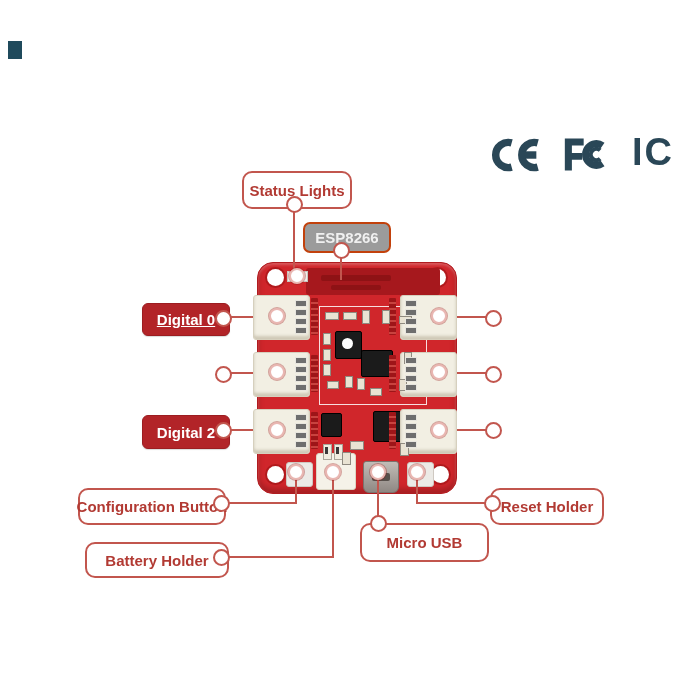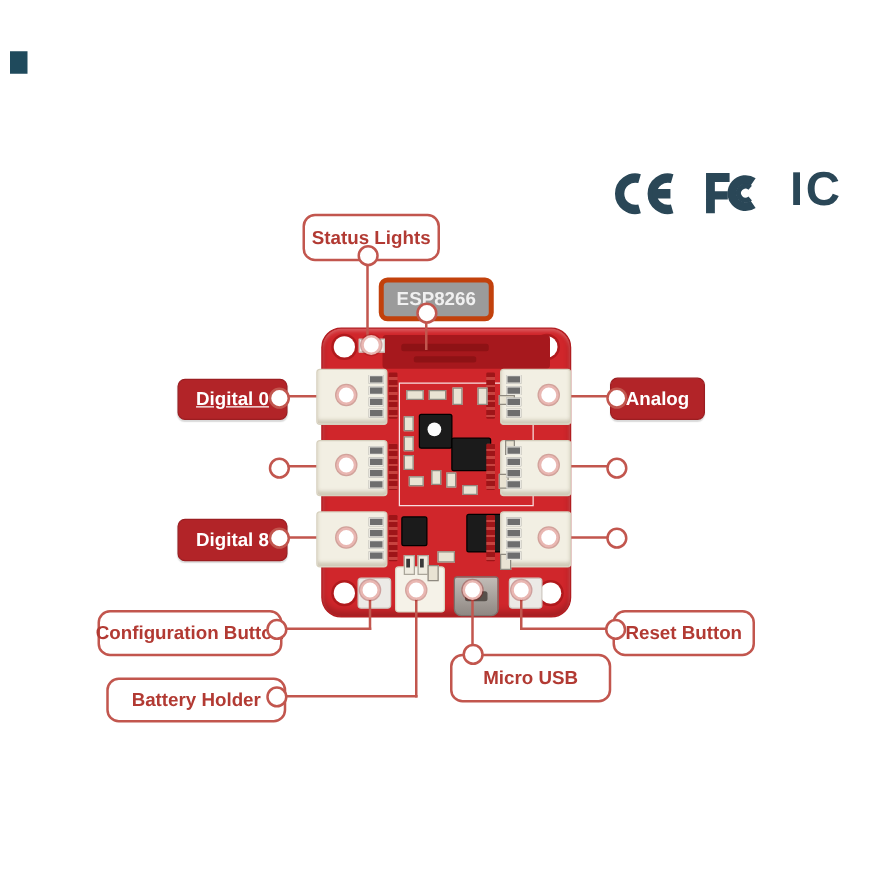--- a/index.html
+++ b/index.html
@@ -6,21 +6,21 @@
   .canvas{position:relative;width:700px;height:700px;background:#fff;overflow:hidden;
           font-family:"Liberation Sans",sans-serif;}
 
   
   .label{position:absolute;display:flex;align-items:center;justify-content:center;
          font-size:15px;font-weight:700;line-height:1;white-space:nowrap;z-index:6;}
   .label.outline{background:#fff;border:2px solid var(--callout-red);color:var(--callout-text-red);
                  border-radius:10px;text-align:center;}
   .label.solid{background:var(--solid-label-bg);border:1px solid #9c1d21;color:var(--solid-label-text);
                border-radius:6px;box-shadow:0 1px 1px rgba(0,0,0,.15);}
-  .label.gray{background:var(--esp-label-bg);border:4px solid #c2410c;color:var(--esp-label-text);
+  .label.gray{background:var(--esp-label-bg);border:2px solid #c2410c;color:var(--esp-label-text);
               border-radius:7px;}
 
   
   .cline{position:absolute;background:var(--callout-red);z-index:3;}
   .dot{position:absolute;width:13px;height:13px;border-radius:50%;background:#fff;
        border:2px solid var(--callout-red);z-index:7;}
   .marker{position:absolute;width:12px;height:12px;border-radius:50%;background:#fff;
           border:2px solid #e9b7b2;box-shadow:0 0 0 1px rgba(150,20,20,.35);z-index:5;}
 
   
@@ -110,28 +110,27 @@
 
     <div class="usb" style="left:105px;top:198px;width:34px;height:30px;">
       <div class="usbslot"></div>
     </div>
   </div>
 
   <div class="label outline" style="left:242px;top:171px;width:106px;height:34px;">Status Lights</div>
   <div class="label gray" style="left:303px;top:222px;width:84px;height:27px;">ESP8266</div>
 
   <div class="label solid" style="left:142px;top:303px;width:86px;height:31px;text-decoration:underline;">Digital 0</div>
-  <div class="label solid" style="left:142px;top:415px;width:86px;height:32px;">Digital 8</div>
-
-  <div class="label solid" style="left:488px;top:302px;width:74px;height:32px;">Analog</div>
+  <div class="label solid" style="left:142px;top:415px;width:86px;height:32px;">Digital 2</div>
+
 
   <div class="label outline" style="left:78px;top:488px;width:144px;height:33px;">Configuration Button</div>
   <div class="label outline" style="left:85px;top:542px;width:140px;height:32px;">Battery Holder</div>
   <div class="label outline" style="left:360px;top:523px;width:125px;height:35px;">Micro USB</div>
-  <div class="label outline" style="left:490px;top:488px;width:110px;height:33px;">Reset Button</div>
+  <div class="label outline" style="left:490px;top:488px;width:110px;height:33px;">Reset Holder</div>
 
   <div id="decor">
       <div class="cline" style="left: 293px; top: 211px; width: 2px; height: 66px;"></div>
       <div class="cline" style="left: 340px; top: 257px; width: 2px; height: 23px;"></div>
       <div class="cline" style="left: 228px; top: 316px; width: 50px; height: 2px;"></div>
       <div class="cline" style="left: 228px; top: 372px; width: 50px; height: 2px;"></div>
       <div class="cline" style="left: 228px; top: 429px; width: 50px; height: 2px;"></div>
       <div class="cline" style="left: 438px; top: 316px; width: 50px; height: 2px;"></div>
       <div class="cline" style="left: 438px; top: 372px; width: 50px; height: 2px;"></div>
       <div class="cline" style="left: 438px; top: 429px; width: 50px; height: 2px;"></div>

